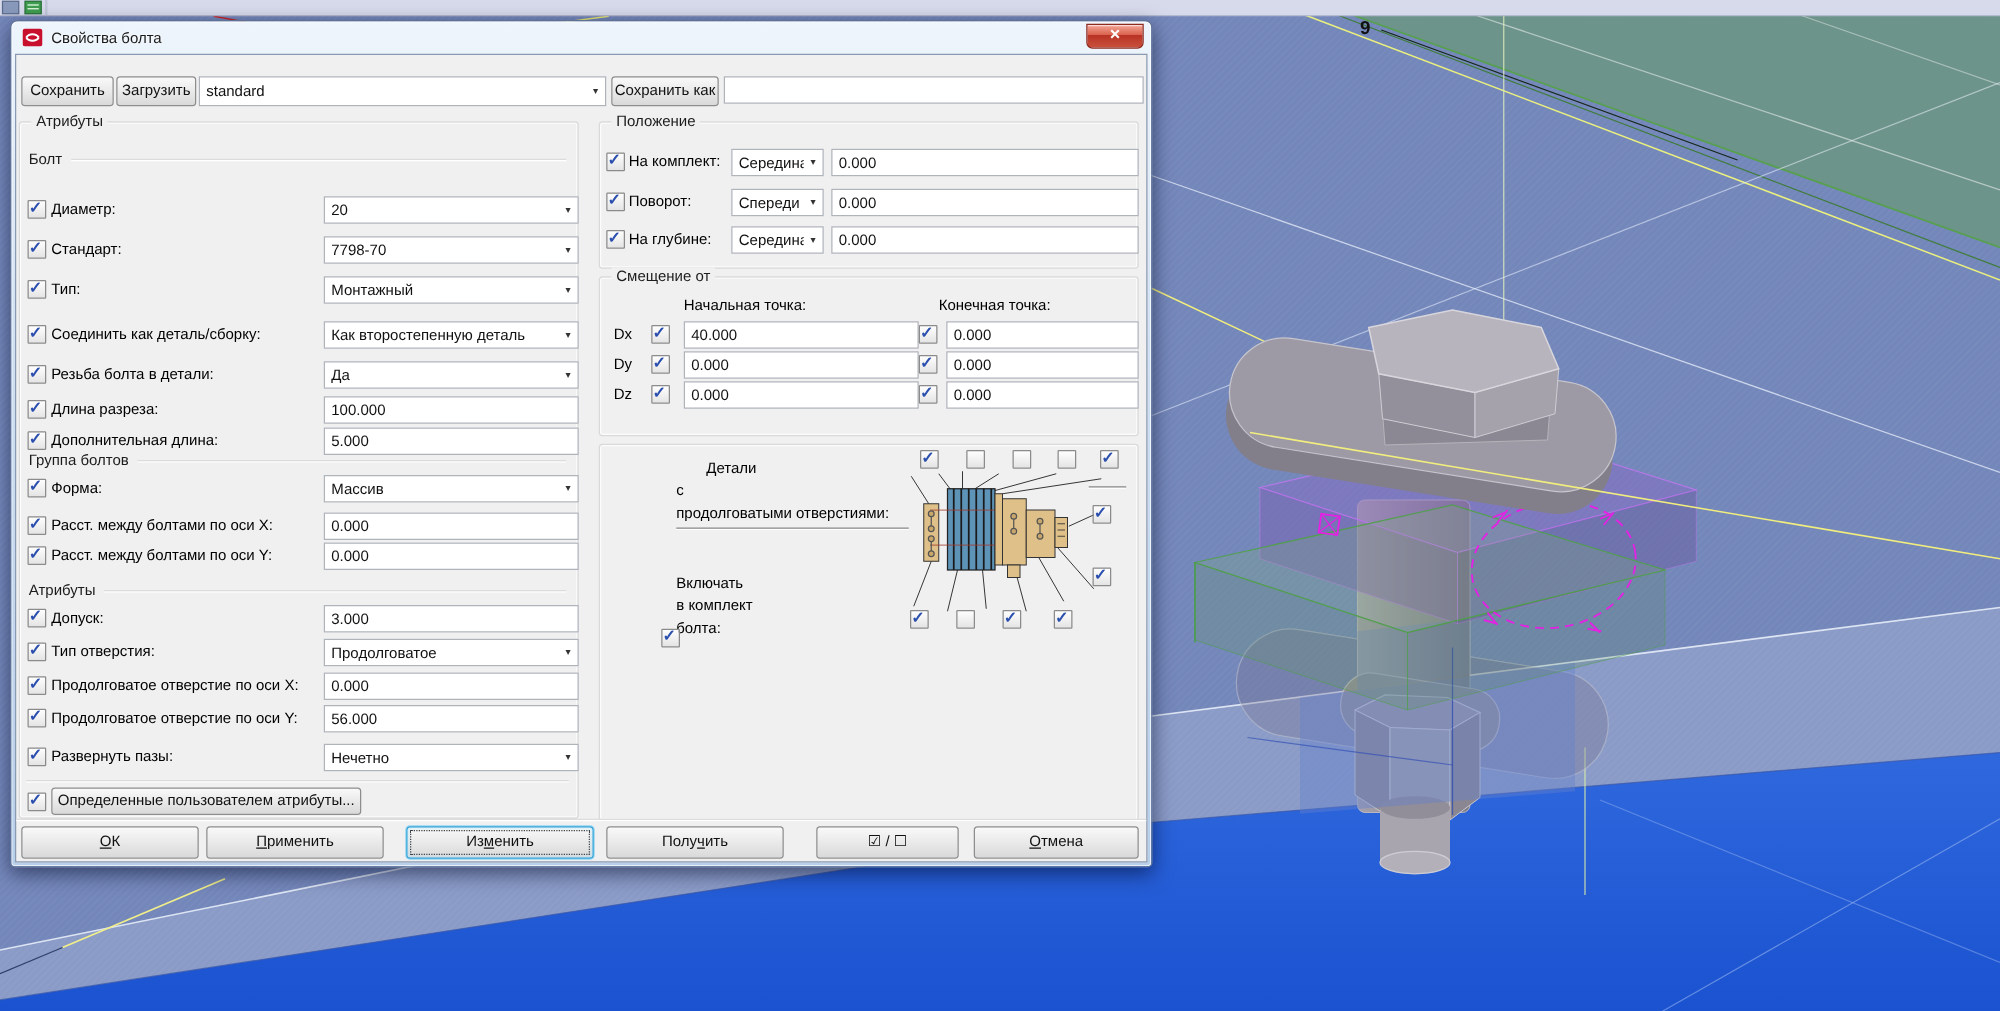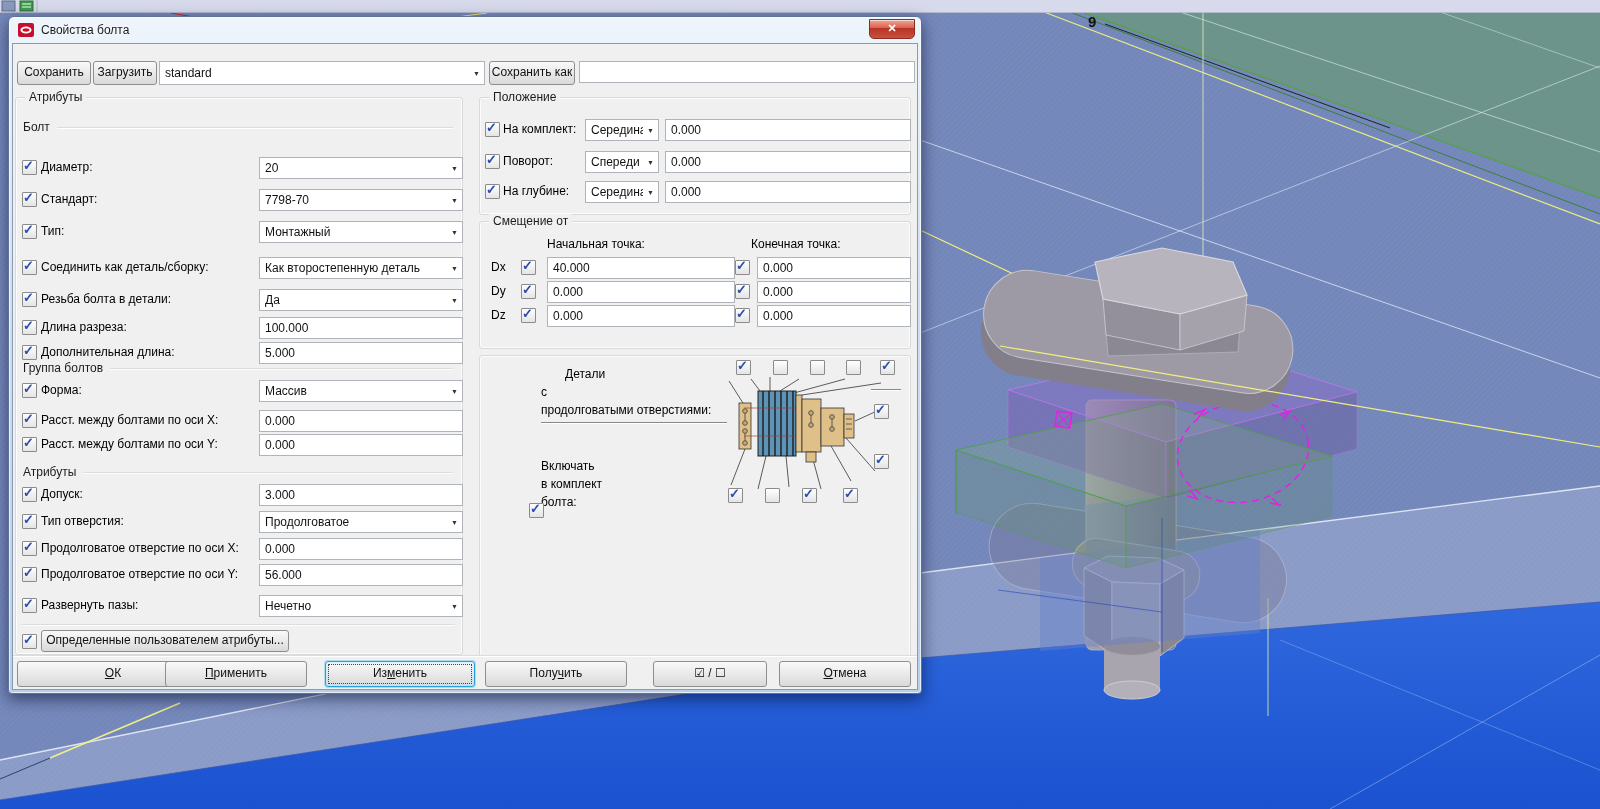--- a/index.html
+++ b/index.html
@@ -431,21 +431,21 @@
   <div class="hline" style="left:862px;top:372px;width:30px;background:#888;"></div>
   <span class="cb checked" style="left:865px;top:387px;"></span>
   <span class="cb checked" style="left:865px;top:437px;"></span>
   <span class="cb checked" style="left:719px;top:471px;"></span>
   <span class="cb" style="left:756px;top:471px;"></span>
   <span class="cb checked" style="left:793px;top:471px;"></span>
   <span class="cb checked" style="left:834px;top:471px;"></span>
   <span class="cb checked" style="left:520px;top:486px;"></span>
 
   <div class="hline" style="left:4px;top:638px;width:904px;"></div>
-  <div class="btn fbtn" style="left:8px;top:644px;width:140px;padding-left:25px;">
+  <div class="btn fbtn" style="left:8px;top:644px;width:140px;">
     <span></span><u>О</u><span>К</span>
   </div>
   <div class="btn fbtn" style="left:156px;top:644px;width:140px;">
     <span></span><u>П</u><span>рименить</span>
   </div>
   <div class="btn fbtn focused" style="left:316px;top:644px;width:148px;">
     <span>Из</span><u>м</u><span>енить</span>
   </div>
   <div class="btn fbtn" style="left:476px;top:644px;width:140px;">
     <span>Полу</span><u>ч</u><span>ить</span>

